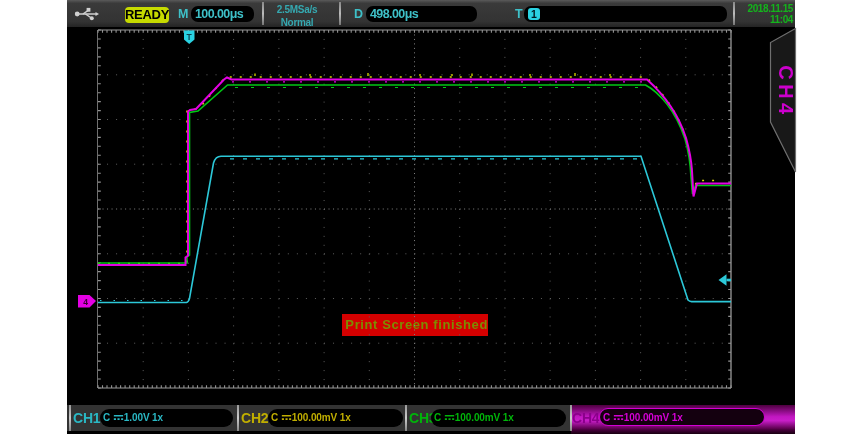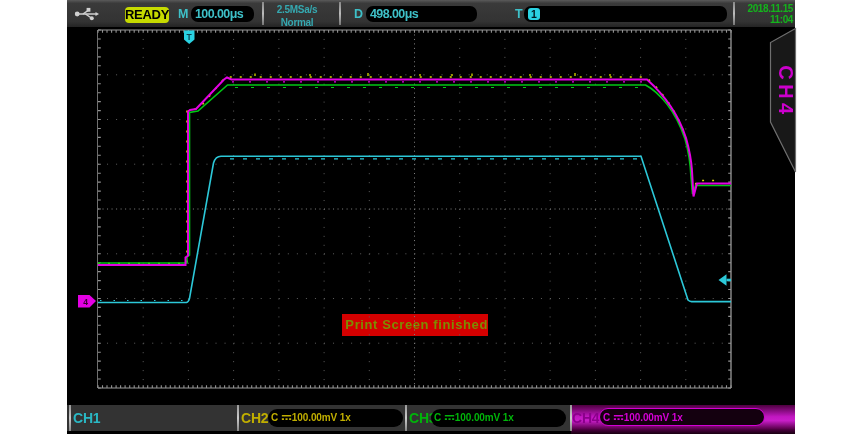--- a/index.html
+++ b/index.html
@@ -53,20 +53,24 @@
 
  <div id="chbar"></div>
  <div id="ch4blk"></div>
  <div id="ch4strip"></div>
  <div class="cdiv" style="left:2px;top:404.5px"></div>
  <div class="cdiv" style="left:169.5px;top:404.5px"></div>
  <div class="cdiv" style="left:338px;top:404.5px"></div>
  <div class="cdiv" style="left:503px;top:404.5px"></div>
 
  <div class="chlbl" style="left:6px;top:410px;color:#2ab8c4">CH1</div>
+ <div class="chbox" style="left:33px;top:409px;width:133px;color:#2ab8c4">C <svg width="11" height="10" viewBox="0 0 13 11" style="vertical-align:-1px">
+        <path d="M1 4 h11" stroke="#2ab8c4" stroke-width="1.8" fill="none"></path>
+        <path d="M1 8 h11" stroke="#2ab8c4" stroke-width="1.8" fill="none" stroke-dasharray="2.5 1.8"></path>
+      </svg>1.00V 1x</div>
  <div class="chlbl" style="left:174px;top:410px;color:#c0ae00">CH2</div>
  <div class="chbox" style="left:201px;top:409px;width:135px;color:#c0ae00">C <svg width="11" height="10" viewBox="0 0 13 11" style="vertical-align:-1px">
         <path d="M1 4 h11" stroke="#c0ae00" stroke-width="1.8" fill="none"></path>
         <path d="M1 8 h11" stroke="#c0ae00" stroke-width="1.8" fill="none" stroke-dasharray="2.5 1.8"></path>
       </svg>100.00mV 1x</div>
  <div class="chlbl" style="left:342px;top:410px;color:#00b40a">CH3</div>
  <div class="chbox" style="left:364px;top:409px;width:135px;color:#00b40a">C <svg width="11" height="10" viewBox="0 0 13 11" style="vertical-align:-1px">
         <path d="M1 4 h11" stroke="#00b40a" stroke-width="1.8" fill="none"></path>
         <path d="M1 8 h11" stroke="#00b40a" stroke-width="1.8" fill="none" stroke-dasharray="2.5 1.8"></path>
       </svg>100.00mV 1x</div>

